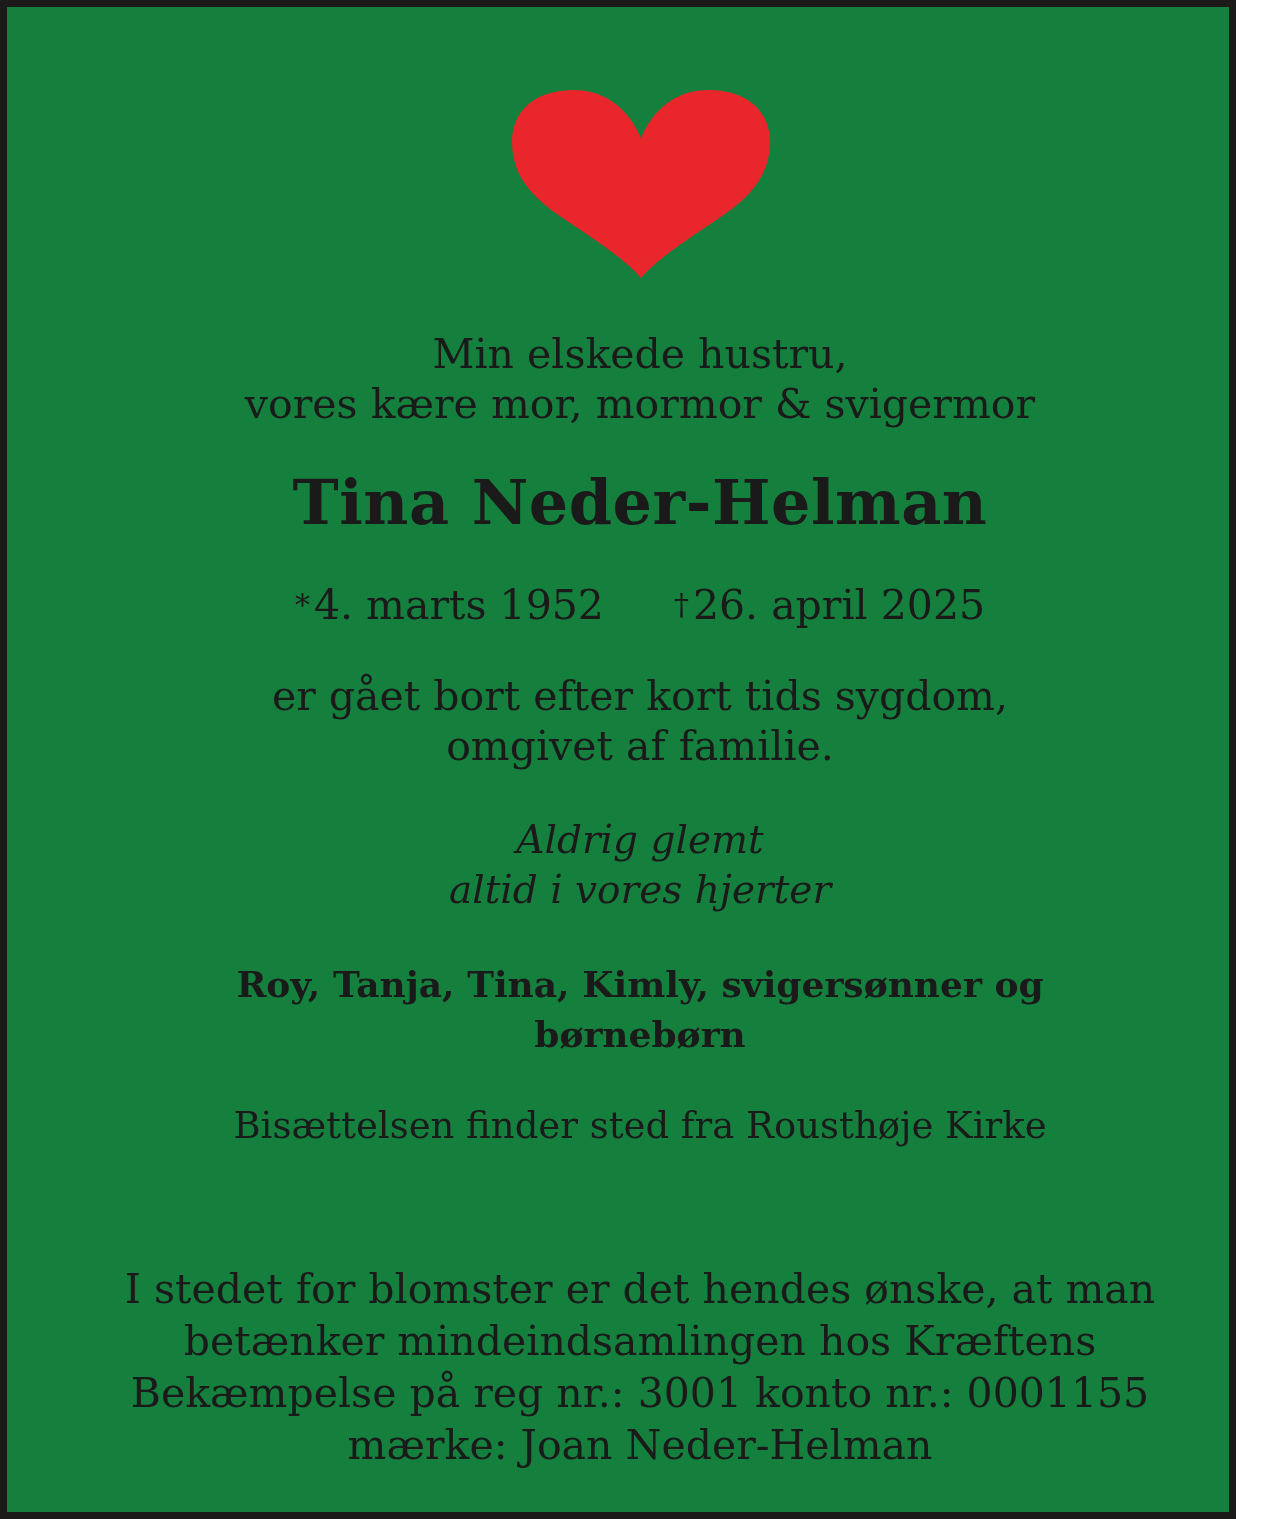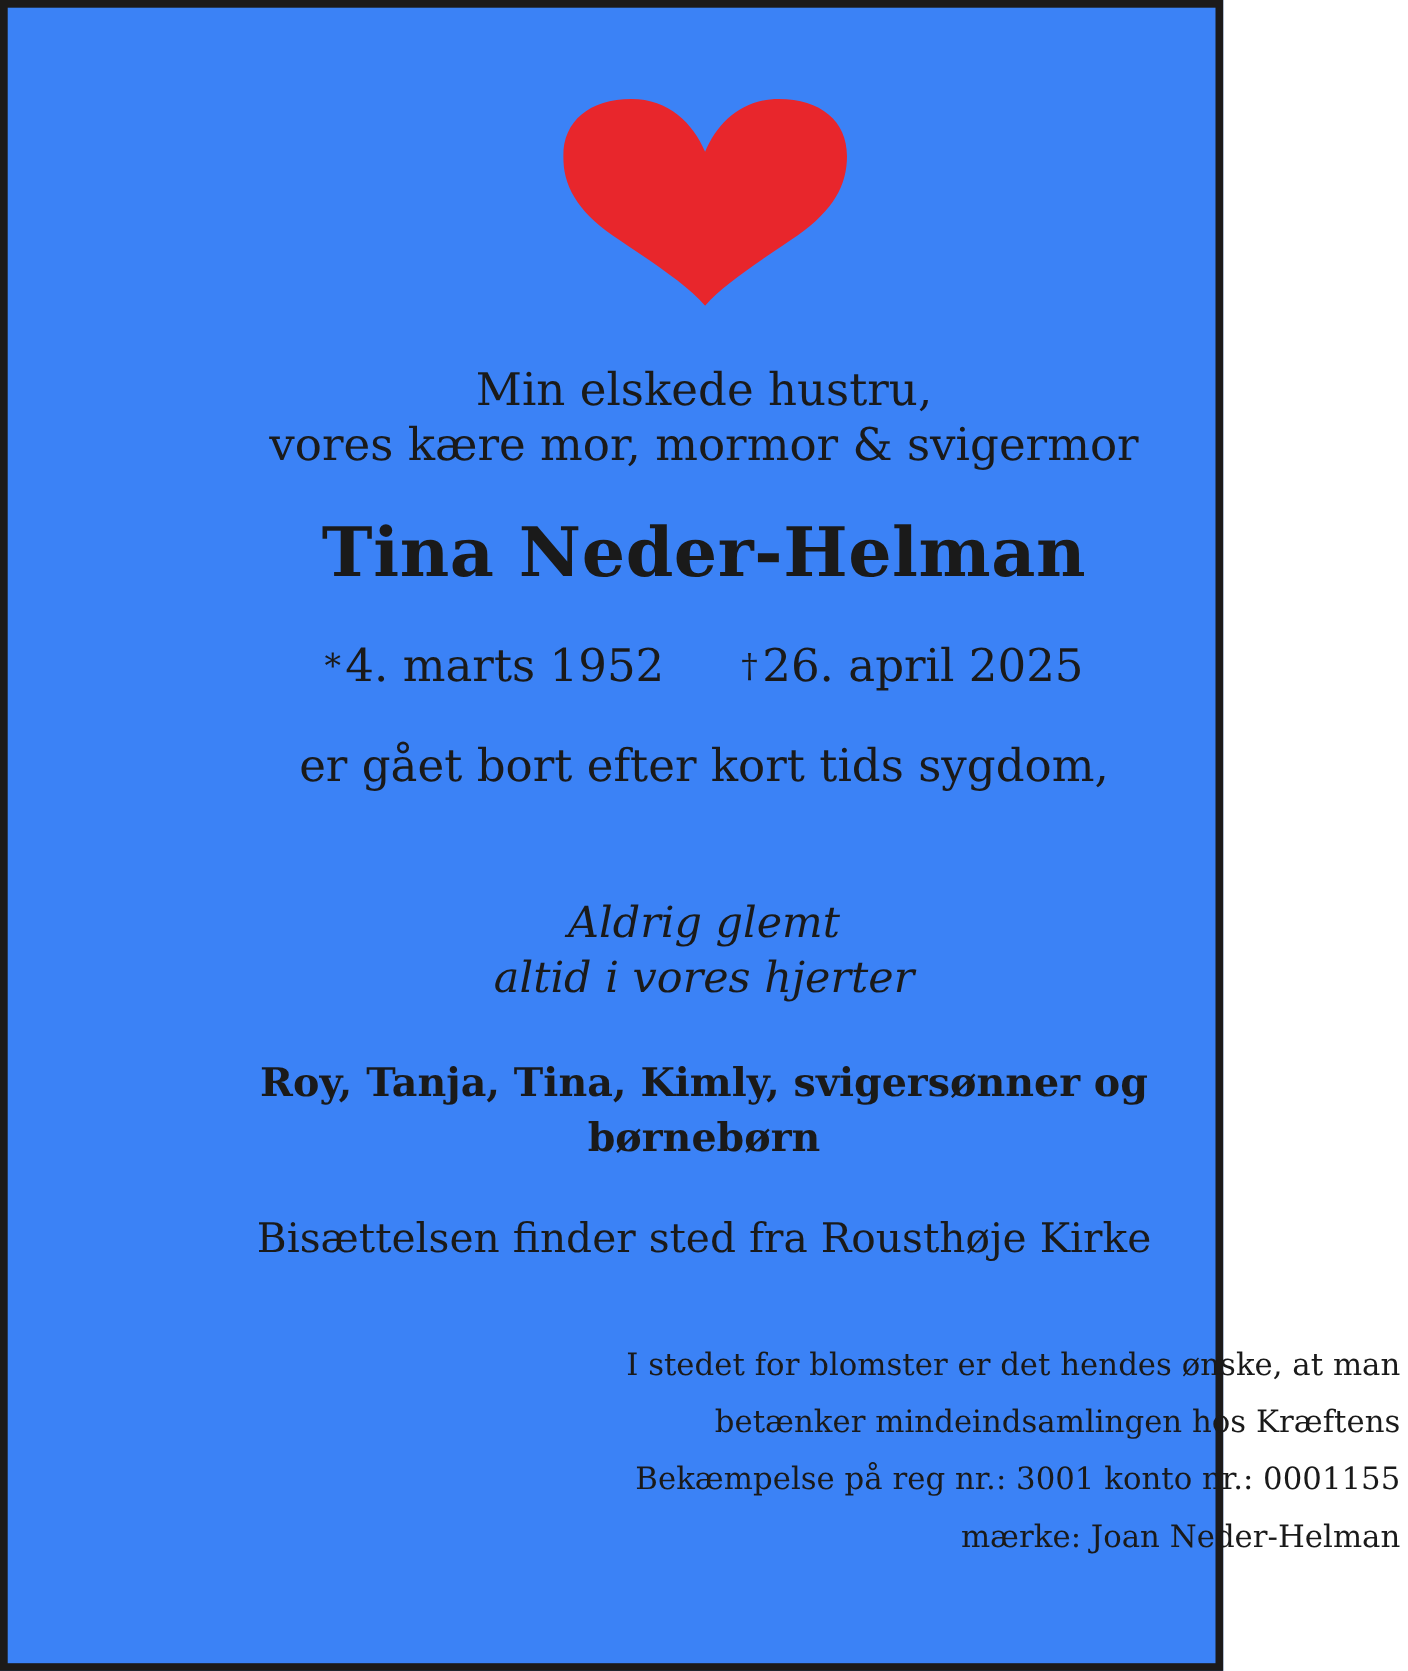--- a/index.html
+++ b/index.html
@@ -1,41 +1,41 @@
 <!DOCTYPE html>
 <html><head>
   <meta charset="utf-8">
   <style>
     html, body { margin: 0; padding: 0; background: #ffffff; }
     body { width: 1280px; height: 1519px; overflow: hidden; }
     .frame {
       position: absolute; left: 0; top: 0;
-      width: 1112px; height: 1519px;
+      width: 1236px; height: 1519px;
       box-sizing: border-box;
       border: 7px solid #1c1a19;
-      background: #3b82f6;
+      background: #15803d;
     }
     .content {
       position: absolute; left: 0; top: 0; width: 1266px;
       font-family: "DejaVu Serif", "Liberation Serif", serif;
       color: #1a1a1a;
       text-align: center;
     }
     .heart { position: absolute; left: 505px; top: 83px; width: 258px; height: 188px; }
     .block { position: absolute; left: 0; width: 1266px; text-align: center; }
     .intro { top: 322px; font-size: 41px; line-height: 50px; }
     .name { top: 458px; font-size: 62px; font-weight: bold; line-height: 76px; letter-spacing: 0.5px; }
     .dates { top: 570px; font-size: 41px; line-height: 56px; }
     .dates .gap { display: inline-block; width: 70px; }
     .dates .sym { font-size: 30px; vertical-align: 4px; margin-right: 4px; }
     .passed { top: 664px; font-size: 41px; line-height: 50px; }
     .quote { top: 808px; font-size: 39px; line-height: 50px; font-style: italic; }
     .family { top: 952px; font-size: 36px; line-height: 50px; font-weight: bold; padding: 0 60px; box-sizing: border-box; }
     .service { top: 1094px; font-size: 37px; line-height: 50px; }
-    .donation { top: 1208px; font-size: 28px; line-height: 52px; text-align: right; }
+    .donation { top: 1256px; font-size: 41px; line-height: 52px; }
     .line { display: block; white-space: nowrap; }
   </style>
 </head>
 <body>
 
 <div class="frame">
   <div class="content">
 
     <svg class="heart" viewBox="0 0 258 188">
       <path d="M129 188 C 112 168, 80 148, 45 124 C 12 101, 0 78, 0 52 C 0 20, 24 0, 62 0 C 96 0, 118 22, 129 48 C 140 22, 162 0, 196 0 C 234 0, 258 20, 258 52 C 258 78, 246 101, 213 124 C 178 148, 146 168, 129 188 Z" fill="#e8262c"></path>
@@ -47,20 +47,21 @@
     </div>
 
     <div class="block name">Tina Neder-Helman</div>
 
     <div class="block dates">
       <span class="sym">*</span><span>4. marts 1952</span><span class="gap"></span><span class="sym">†</span><span>26. april 2025</span>
     </div>
 
     <div class="block passed">
       <span class="line">er gået bort efter kort tids sygdom,</span>
+      <span class="line">omgivet af familie.</span>
     </div>
 
     <div class="block quote">
       <span class="line">Aldrig glemt</span>
       <span class="line">altid i vores hjerter</span>
     </div>
 
     <div class="block family">
       <span class="line">Roy, Tanja, Tina, Kimly, svigersønner og</span>
       <span class="line">børnebørn</span>

